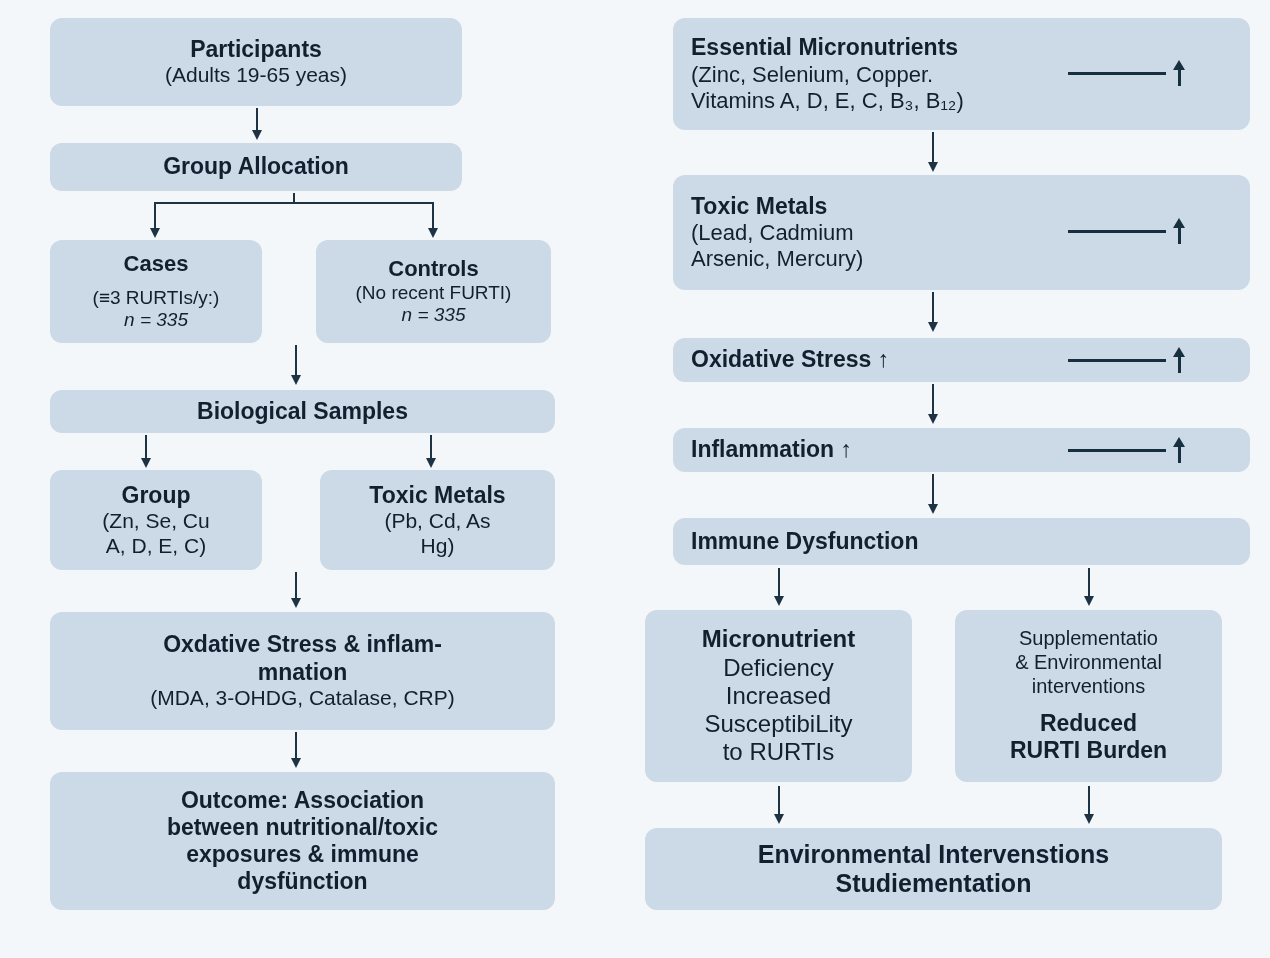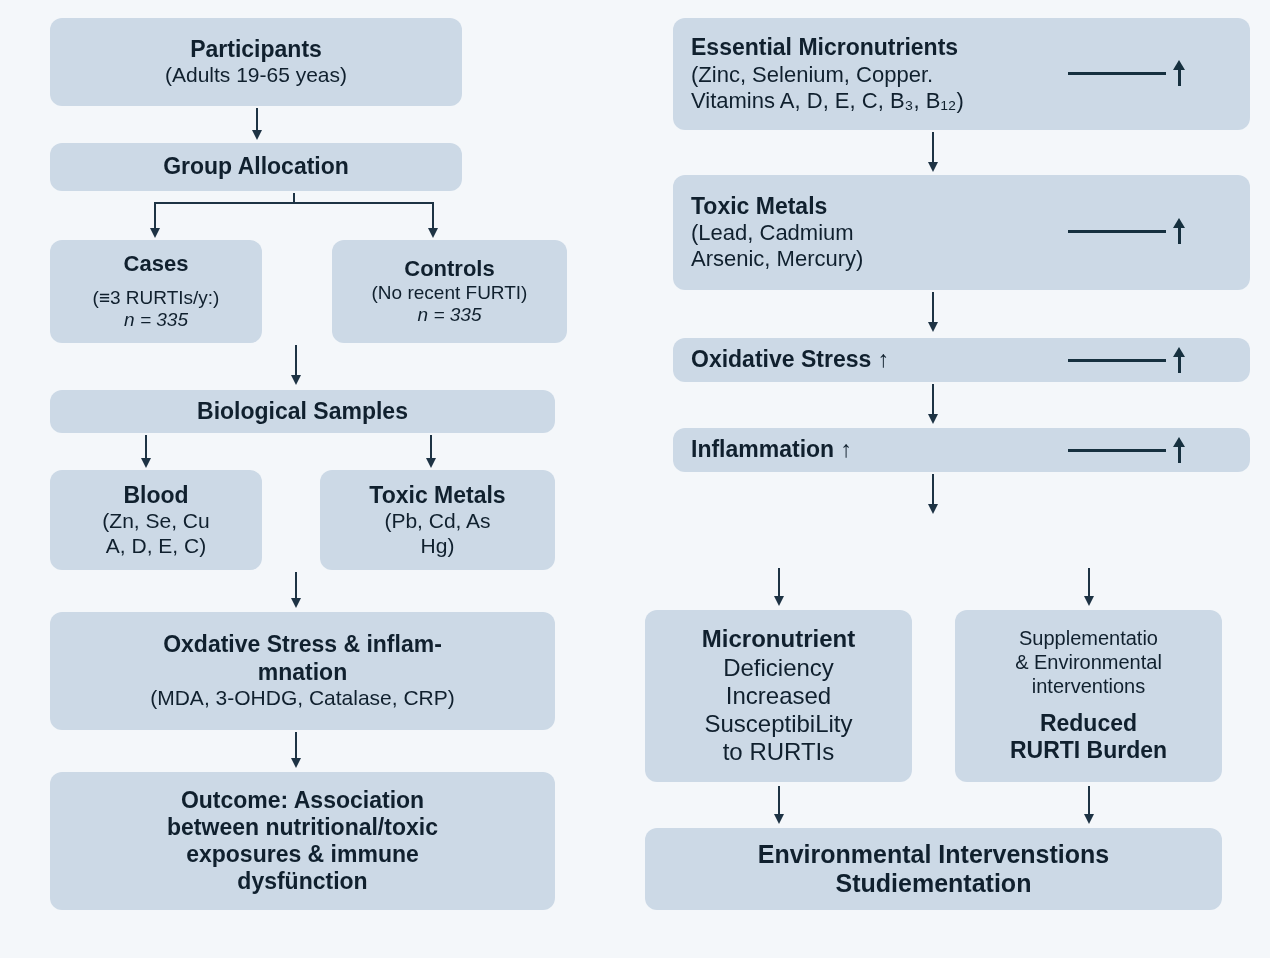--- a/index.html
+++ b/index.html
@@ -92,21 +92,21 @@
     <span class="hL" style="left:-4px;top:35px;"></span>
     <span class="hR" style="right:-4px;top:35px;"></span>
   </div>
 
   <div class="box" style="left:50px;top:240px;width:212px;height:103px;">
     <span class="ln t-b" style="font-size:22px;">Cases</span>
     <span class="ln t-n" style="font-size:19px;margin-top:10px;">(≡3 RURTIs/y:)</span>
     <span class="ln t-n" style="font-size:19px;font-style:italic;">n = 335</span>
   </div>
 
-  <div class="box" style="left:332px;top:240px;width:235px;height:103px;">
+  <div class="box" style="left:316px;top:240px;width:235px;height:103px;">
     <span class="ln t-b" style="font-size:22px;">Controls</span>
     <span class="ln t-n" style="font-size:19px;">(No recent FURTI)</span>
     <span class="ln t-n" style="font-size:19px;font-style:italic;">n = 335</span>
   </div>
 
   <div class="arrow-v" style="left:290px;top:345px;width:12px;height:40px;">
     <span class="stem"></span>
     <span class="head"></span>
   </div>
 
@@ -118,21 +118,21 @@
     <span class="stem"></span>
     <span class="head"></span>
   </div>
 
   <div class="arrow-v" style="left:425px;top:435px;width:12px;height:33px;">
     <span class="stem"></span>
     <span class="head"></span>
   </div>
 
   <div class="box" style="left:50px;top:470px;width:212px;height:100px;">
-    <span class="ln t-b" style="font-size:23px;">Blood</span>
+    <span class="ln t-b" style="font-size:23px;">Group</span>
     <span class="ln t-n" style="font-size:21px;">(Zn, Se, Cu</span>
     <span class="ln t-n" style="font-size:21px;">A, D, E, C)</span>
   </div>
 
   <div class="box" style="left:320px;top:470px;width:235px;height:100px;">
     <span class="ln t-b" style="font-size:23px;">Toxic Metals</span>
     <span class="ln t-n" style="font-size:21px;">(Pb, Cd, As</span>
     <span class="ln t-n" style="font-size:21px;">Hg)</span>
   </div>
 
@@ -220,20 +220,23 @@
       <span class="h"></span>
       <span class="s"></span>
     </span>
   </div>
 
   <div class="arrow-v" style="left:927px;top:474px;width:12px;height:40px;">
     <span class="stem"></span>
     <span class="head"></span>
   </div>
 
+  <div class="box left-align" style="left:645px;top:518px;width:577px;height:47px;">
+    <span class="ln t-b" style="font-size:23px;">Immune Dysfunction</span>
+  </div>
 
   <div class="arrow-v" style="left:773px;top:568px;width:12px;height:38px;">
     <span class="stem"></span>
     <span class="head"></span>
   </div>
 
   <div class="arrow-v" style="left:1083px;top:568px;width:12px;height:38px;">
     <span class="stem"></span>
     <span class="head"></span>
   </div>

